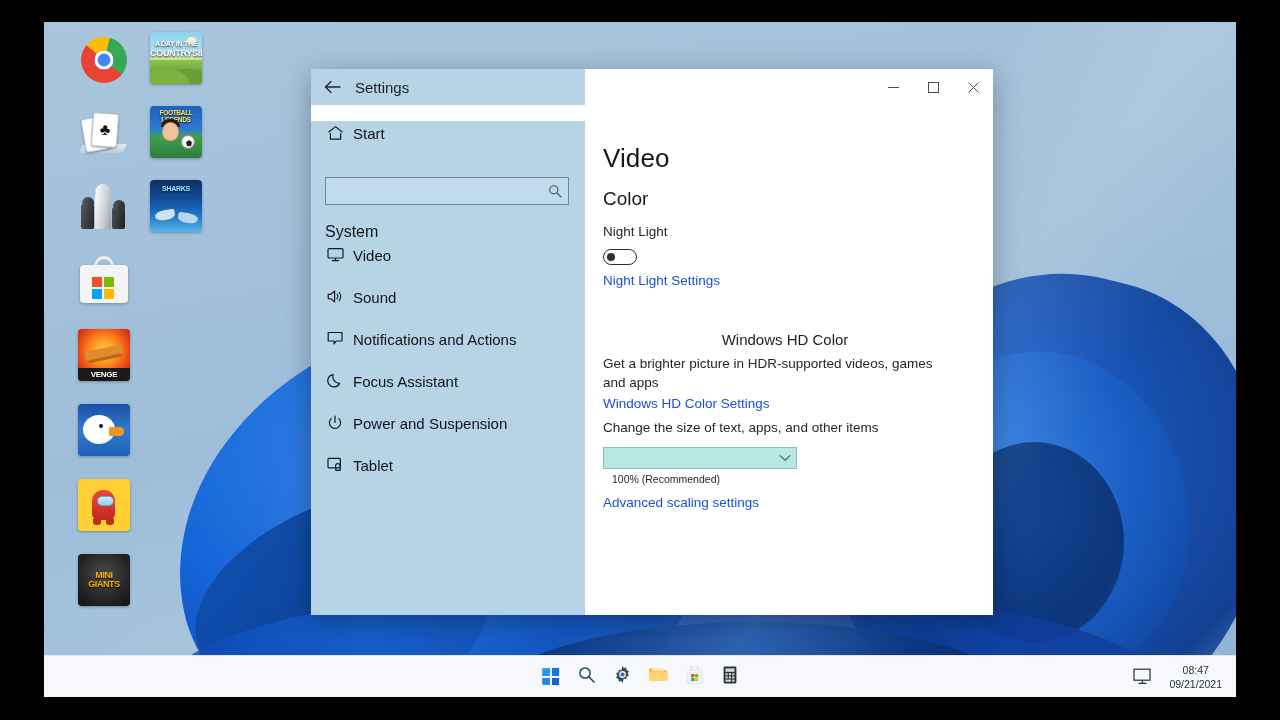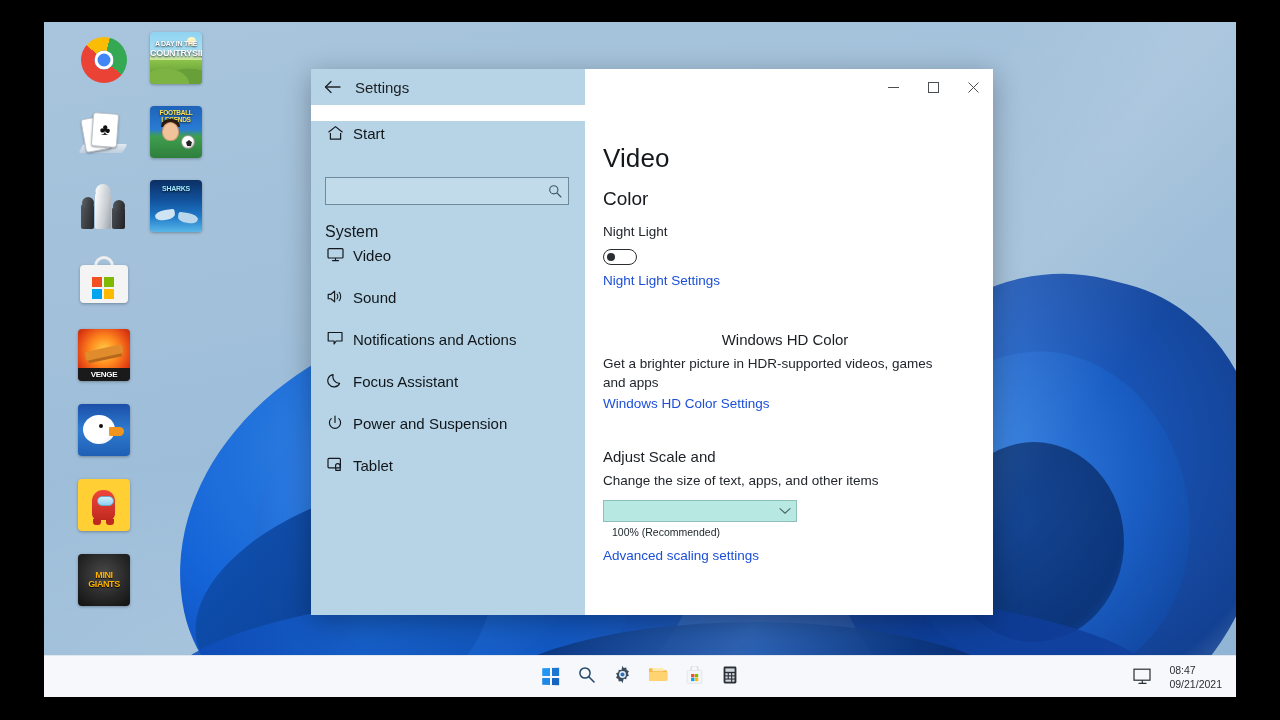--- a/index.html
+++ b/index.html
@@ -340,21 +340,21 @@
   }
   #tb-center {
     position: absolute; left: 50%; transform: translateX(-50%);
     display: flex; align-items: center; gap: 12px;
   }
   .tb-item { width: 24px; height: 26px; display:flex; align-items:center; justify-content:center; cursor:pointer; }
   #tb-right {
     position: absolute; right: 14px;
     display: flex; align-items: center; gap: 16px;
   }
-  #tb-clock { text-align: left; font-size: 10.5px; color: #2a2f36; line-height: 14px; }
+  #tb-clock { text-align: center; font-size: 10.5px; color: #2a2f36; line-height: 14px; }
   #tb-display-icon { color:#2a2f36; display:flex; align-items:center; cursor:pointer; }
 
   
   .winlogo { width: 17px; height: 17px; display:grid; grid-template-columns: 1fr 1fr; grid-template-rows: 1fr 1fr;
              gap: 2px; transform: perspective(40px) rotateY(-6deg); }
   .winlogo span { background:#1b86d8; }
   .winlogo span:nth-child(1){ background:#2196f3; }
   .winlogo span:nth-child(2){ background:#1976d2; }
   .winlogo span:nth-child(3){ background:#1e88e5; }
   .winlogo span:nth-child(4){ background:#1565c0; }
@@ -609,21 +609,20 @@
         <div id="night-toggle">
           <span class="knob"></span>
         </div>
 
         <a class="link">Night Light Settings</a>
 
         <div class="sec-h2" style="margin-top:42px;text-align:center;">Windows HD Color</div>
         <div class="para">Get a brighter picture in HDR-supported videos, games and apps</div>
         <a class="link" style="margin-top:4px;">Windows HD Color Settings</a>
 
-        <div class="sec-h2" style="margin-top:36px;">Adjust Scale and</div>
         <div class="para">Change the size of text, apps, and other items</div>
 
         <div id="scale-select">
           <span id="scale-value">100% (Recommended)</span>
           <span id="scale-chevron">
             <svg width="12" height="8" viewBox="0 0 12 8" fill="none">
               <path d="M1 1.6 L6 6.2 L11 1.6" stroke="currentColor" stroke-width="1.2" stroke-linecap="round" stroke-linejoin="round"></path>
             </svg>
           </span>
         </div>

